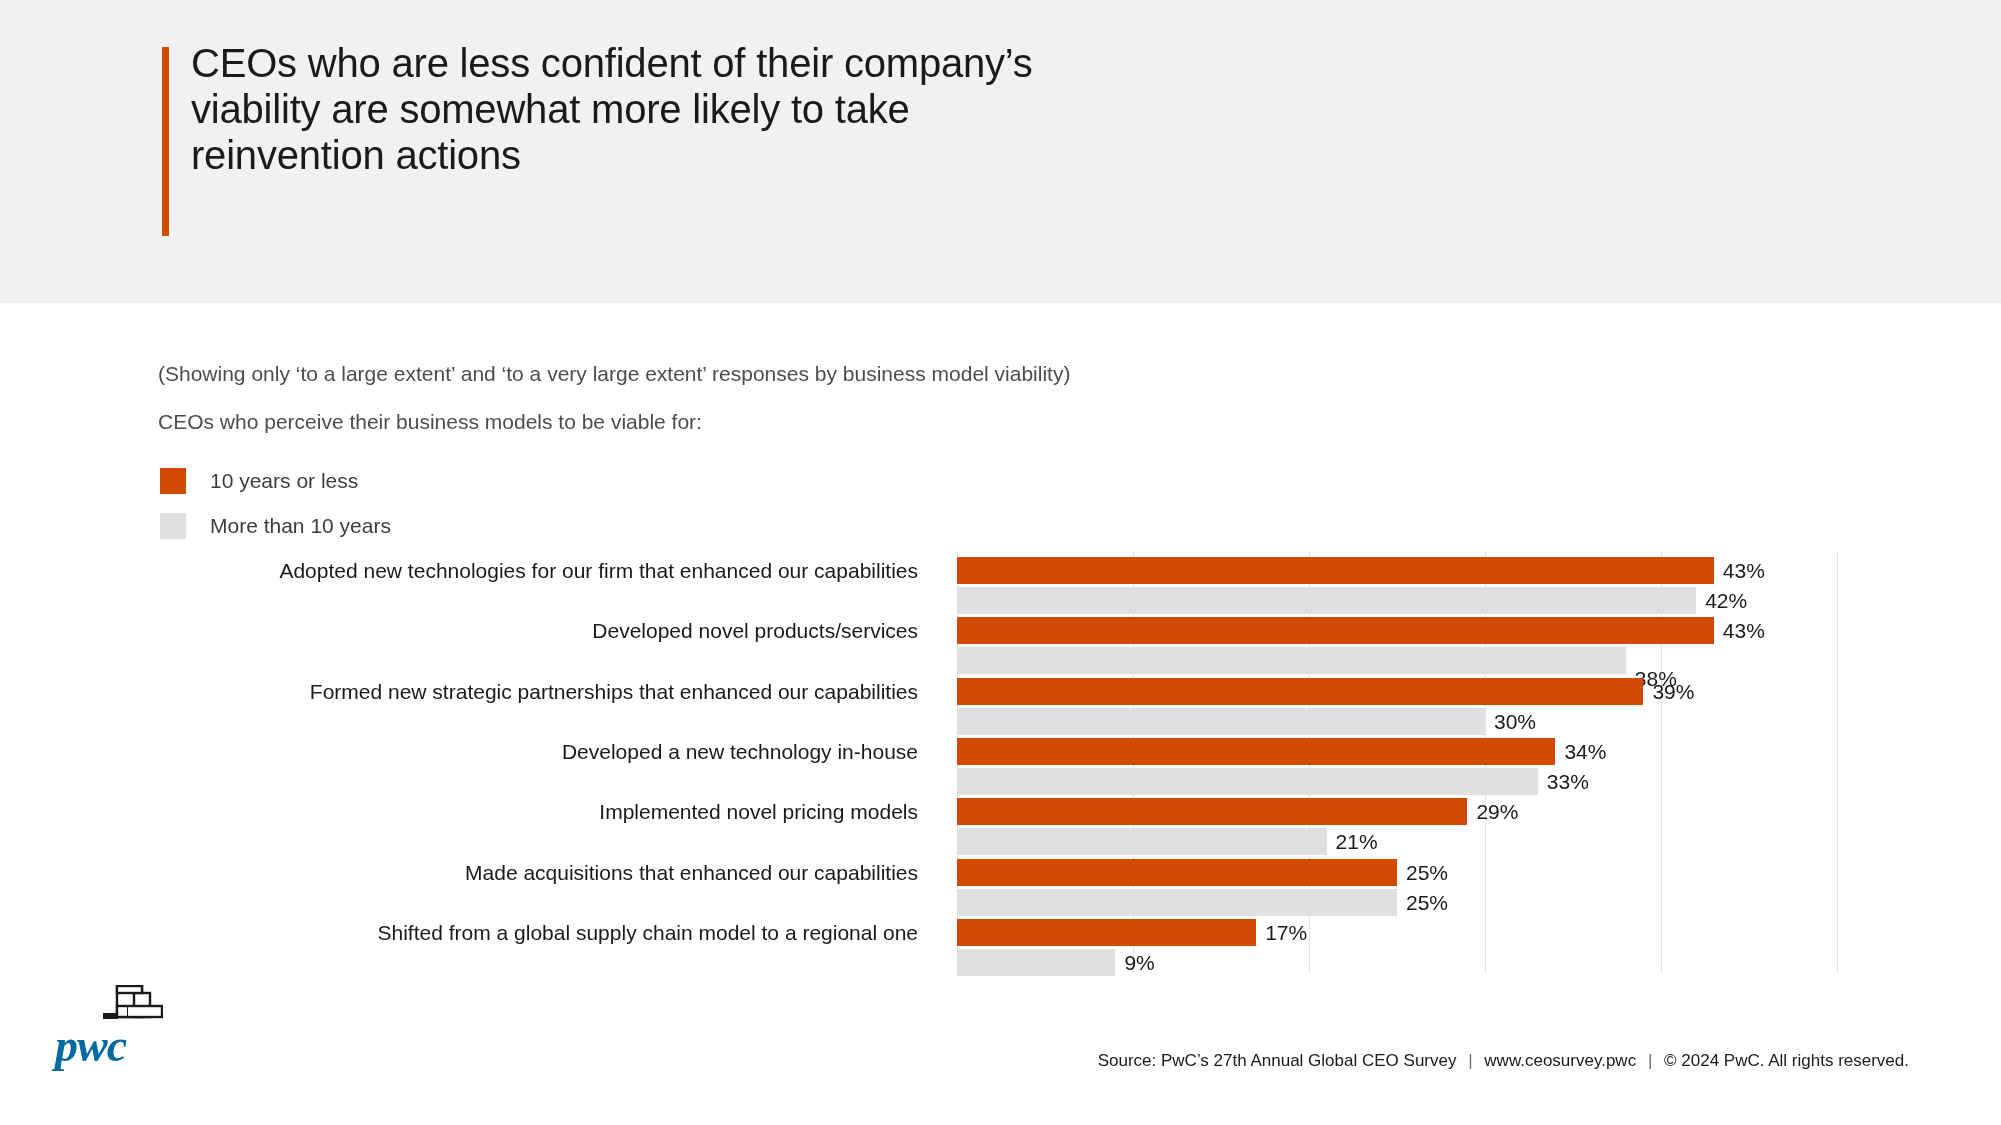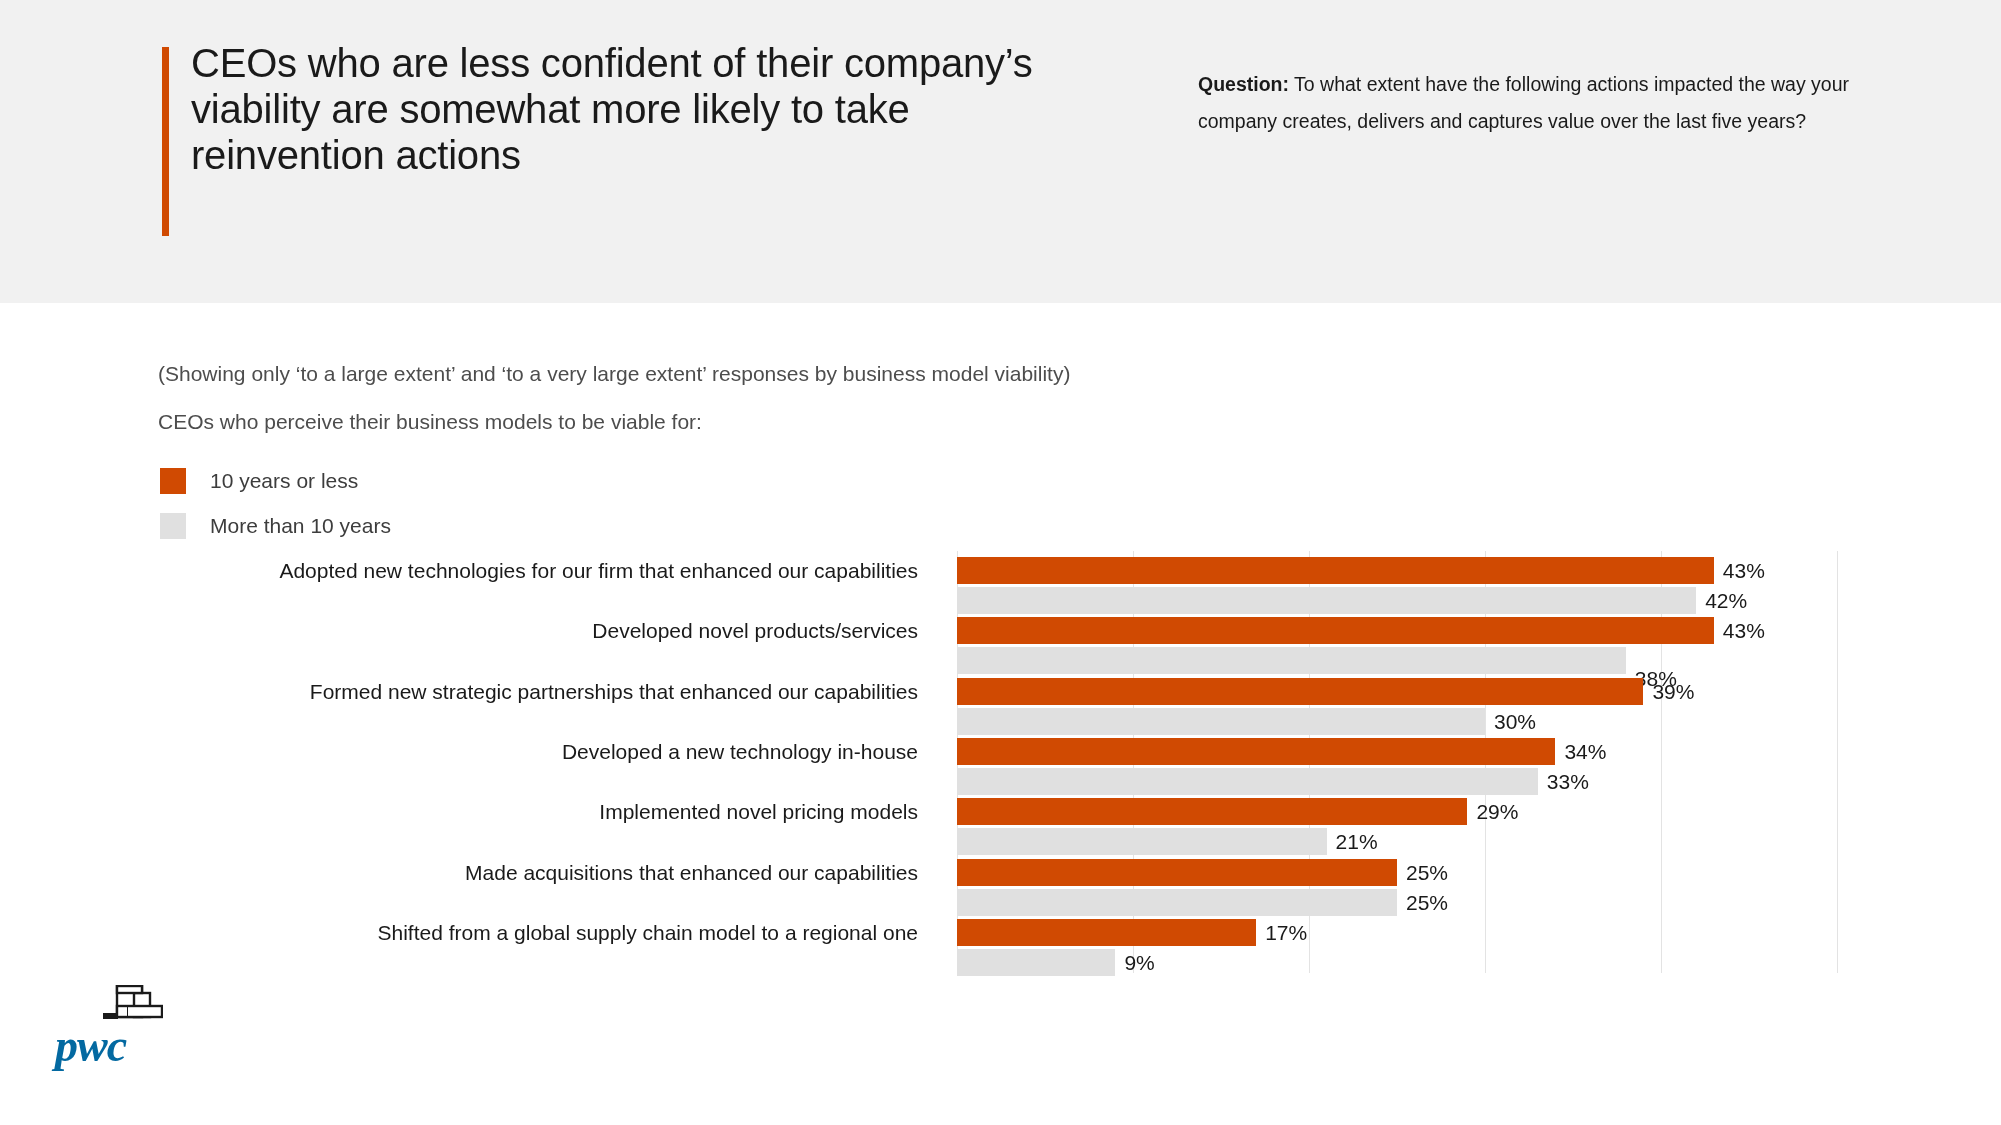--- a/index.html
+++ b/index.html
@@ -179,23 +179,20 @@
   .pwc-mark { position: absolute; left: 48px; top: 0; }
 </style>
 </head>
 <body>
 
 <div id="slide">
 
   <div class="header-band">
     <div class="title-accent"></div>
     <h1 class="slide-title">CEOs who are less confident of their company’s viability are somewhat more likely to take reinvention actions</h1>
-    <div class="question-block">
-      <b>Question:</b><span> To what extent have the following actions impacted the way your company creates, delivers and captures value over the last five years?</span>
-    </div>
   </div>
 
   <div class="sub-note">(Showing only ‘to a large extent’ and ‘to a very large extent’ responses by business model viability)</div>
   <div class="sub-lead">CEOs who perceive their business models to be viable for:</div>
 
   <div class="legend">
     <div class="legend-row">
       <span class="legend-swatch" style="background:#d04a02"></span>
       <span class="legend-label">10 years or less</span>
     </div>
@@ -260,14 +257,21 @@
         <rect x="31" y="8" width="16" height="24" fill="#ffffff" stroke="#1a1a1a" stroke-width="2.4"></rect>
         <rect x="14" y="1" width="25" height="7" fill="#ffffff" stroke="#1a1a1a" stroke-width="2.4"></rect>
         <rect x="14" y="21" width="45" height="11" fill="#ffffff" stroke="#1a1a1a" stroke-width="2.4"></rect>
         <rect x="24" y="21" width="1" height="11" fill="#1a1a1a"></rect>
         <rect x="0" y="28" width="15" height="6" fill="#1a1a1a"></rect>
       </svg>
     </div>
     <div class="pwc-wordmark">pwc</div>
   </div>
 
+  <div class="footer-source">
+    <span>Source: PwC’s 27th Annual Global CEO Survey</span>
+    <span class="footer-sep">|</span>
+    <span>www.ceosurvey.pwc</span>
+    <span class="footer-sep">|</span>
+    <span>© 2024 PwC. All rights reserved.</span>
+  </div>
 
 </div>
 
 </body></html>

